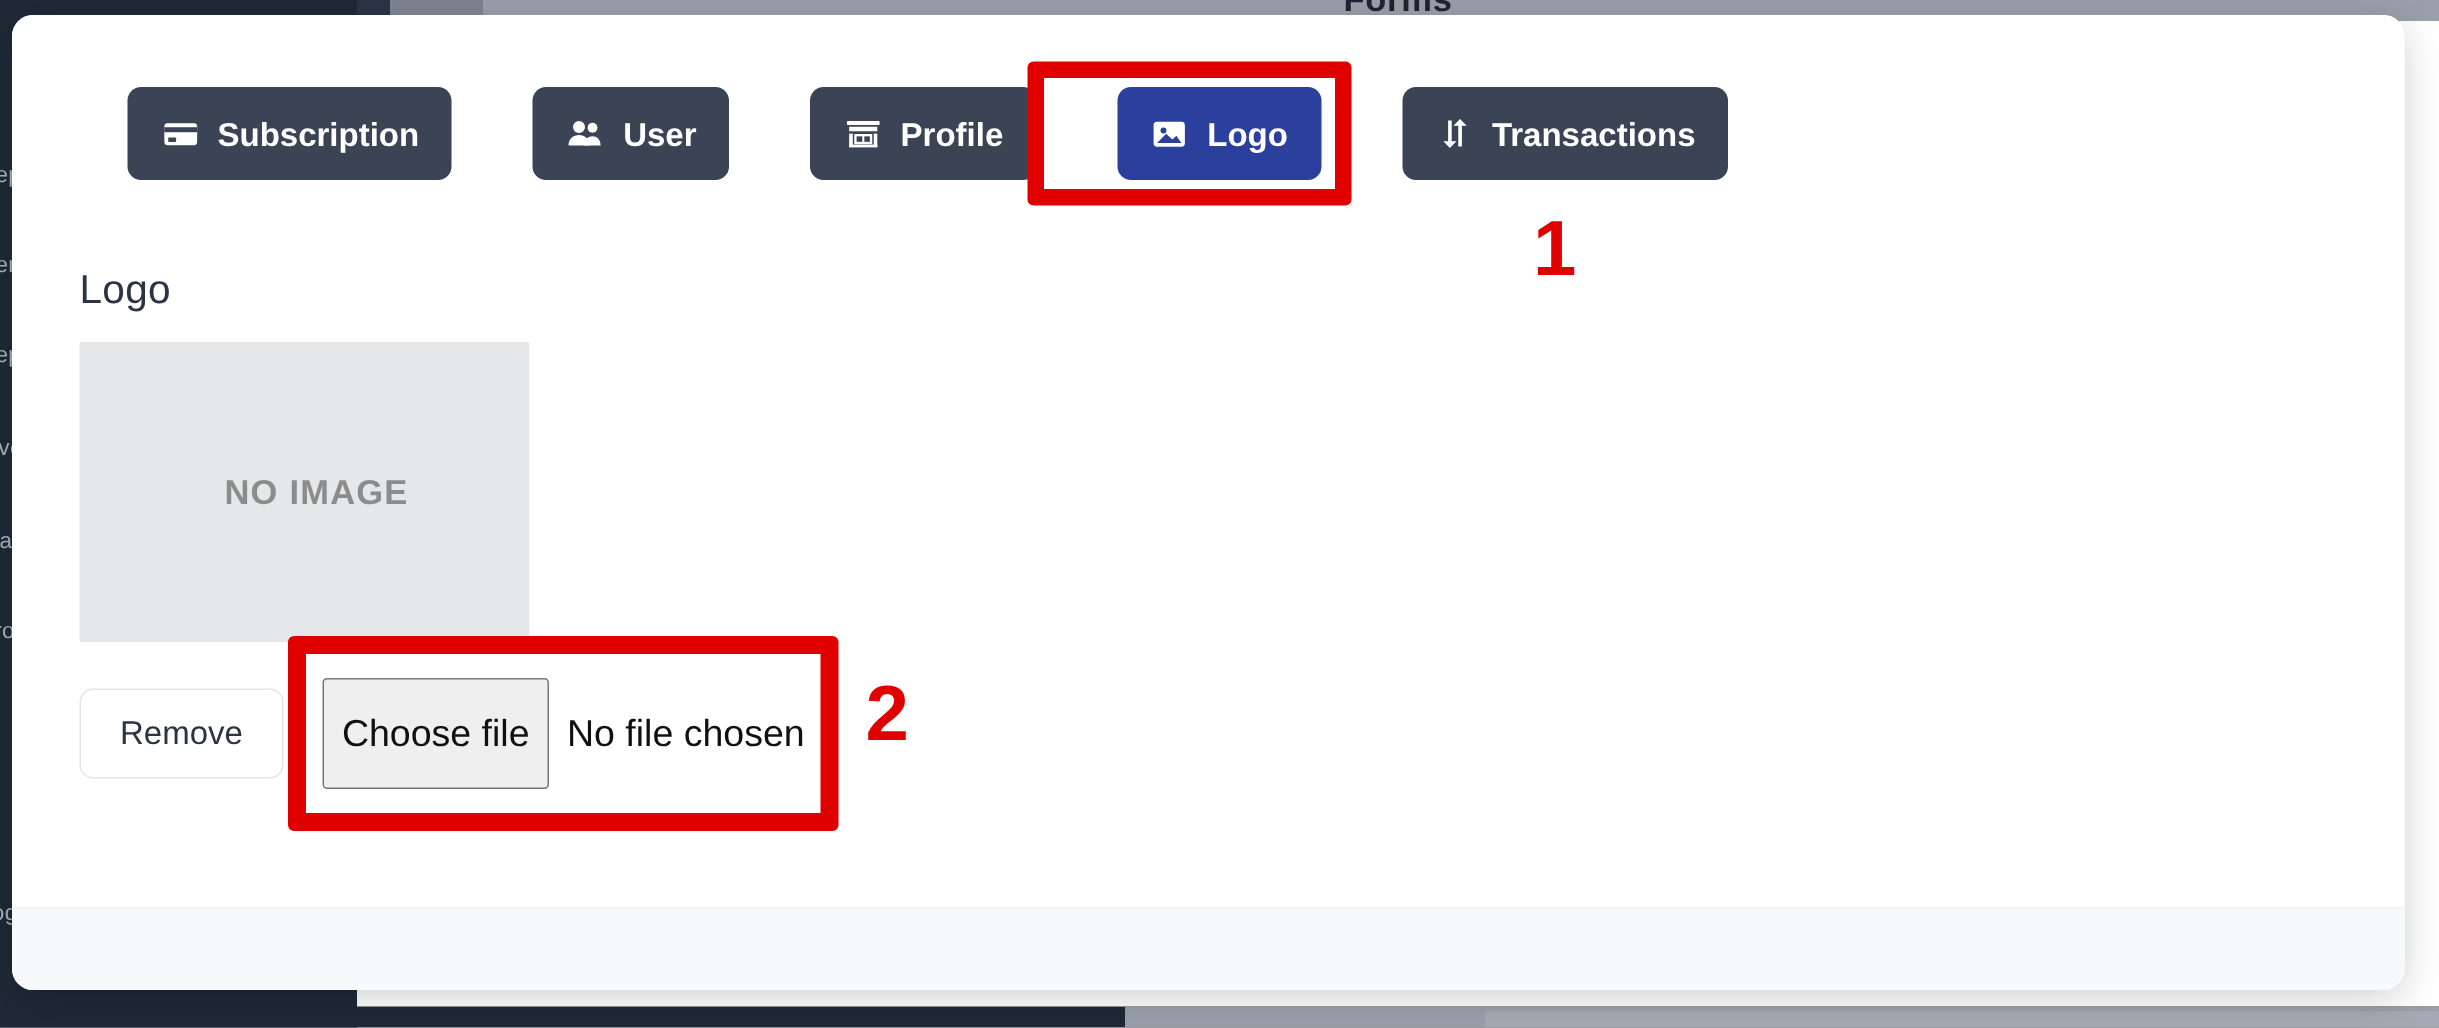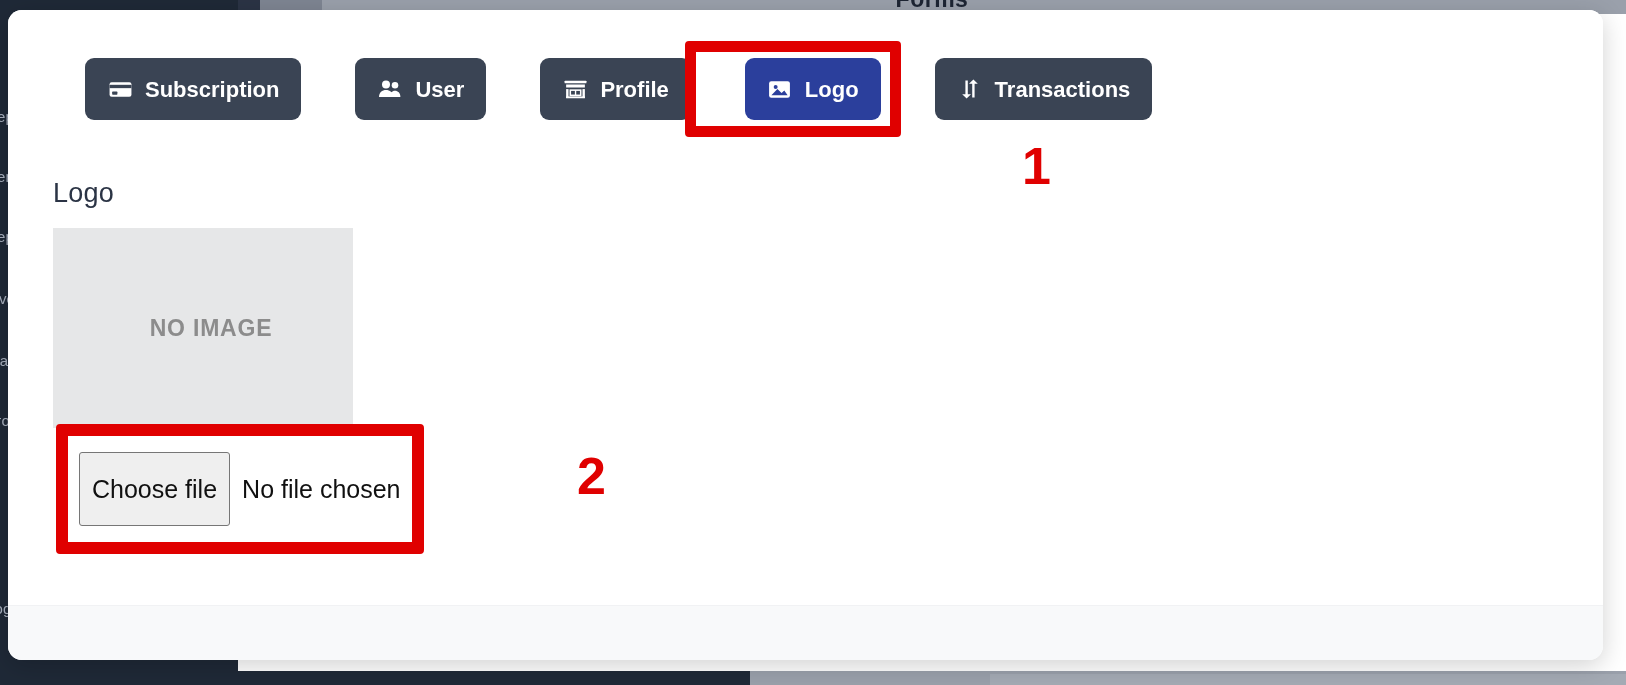--- a/index.html
+++ b/index.html
@@ -409,20 +409,21 @@
 
     </div>
 
     <h2 class="section-title">Logo</h2>
 
     <div class="logo-placeholder">
       <span class="logo-placeholder-text">NO IMAGE</span>
     </div>
 
     <div class="file-row">
+      <button class="btn-remove">Remove</button>
 
       <div class="file-input-wrap">
         <div class="file-input">
           <span class="choose-file-btn">Choose file</span>
           <span class="file-name">No file chosen</span>
         </div>
         <div class="ann-box ann-box-file"></div>
       </div>
     </div>
 

